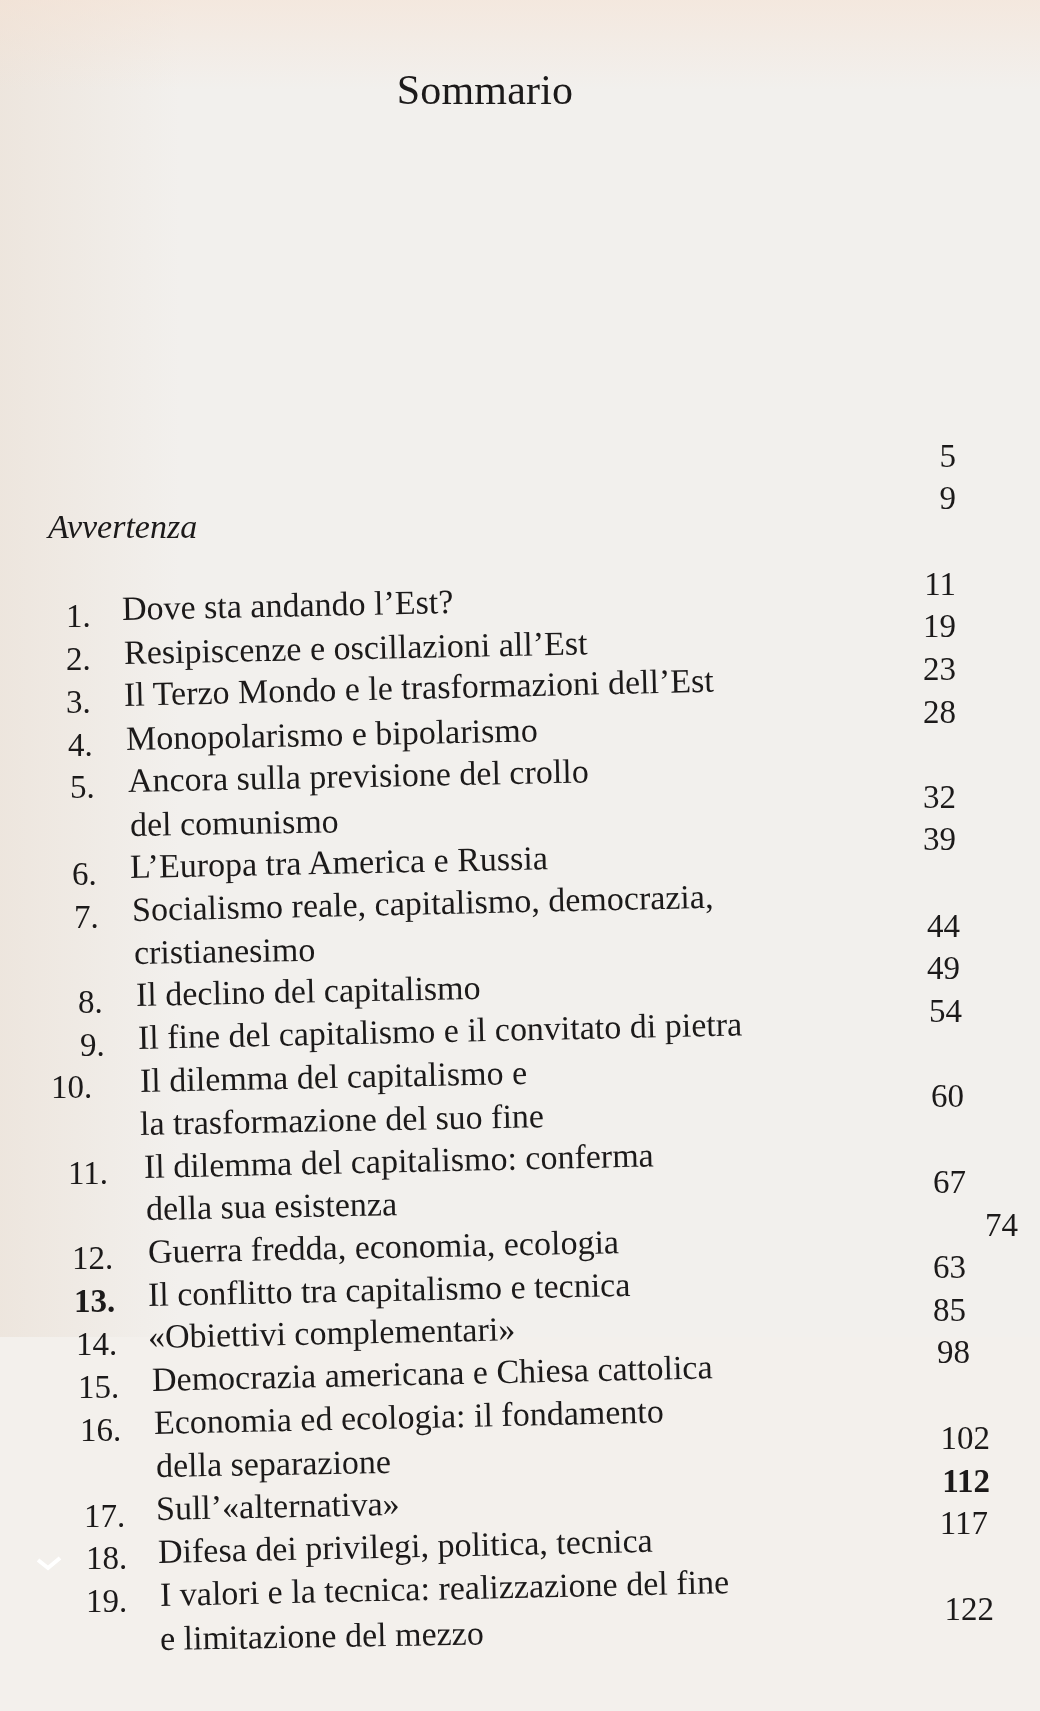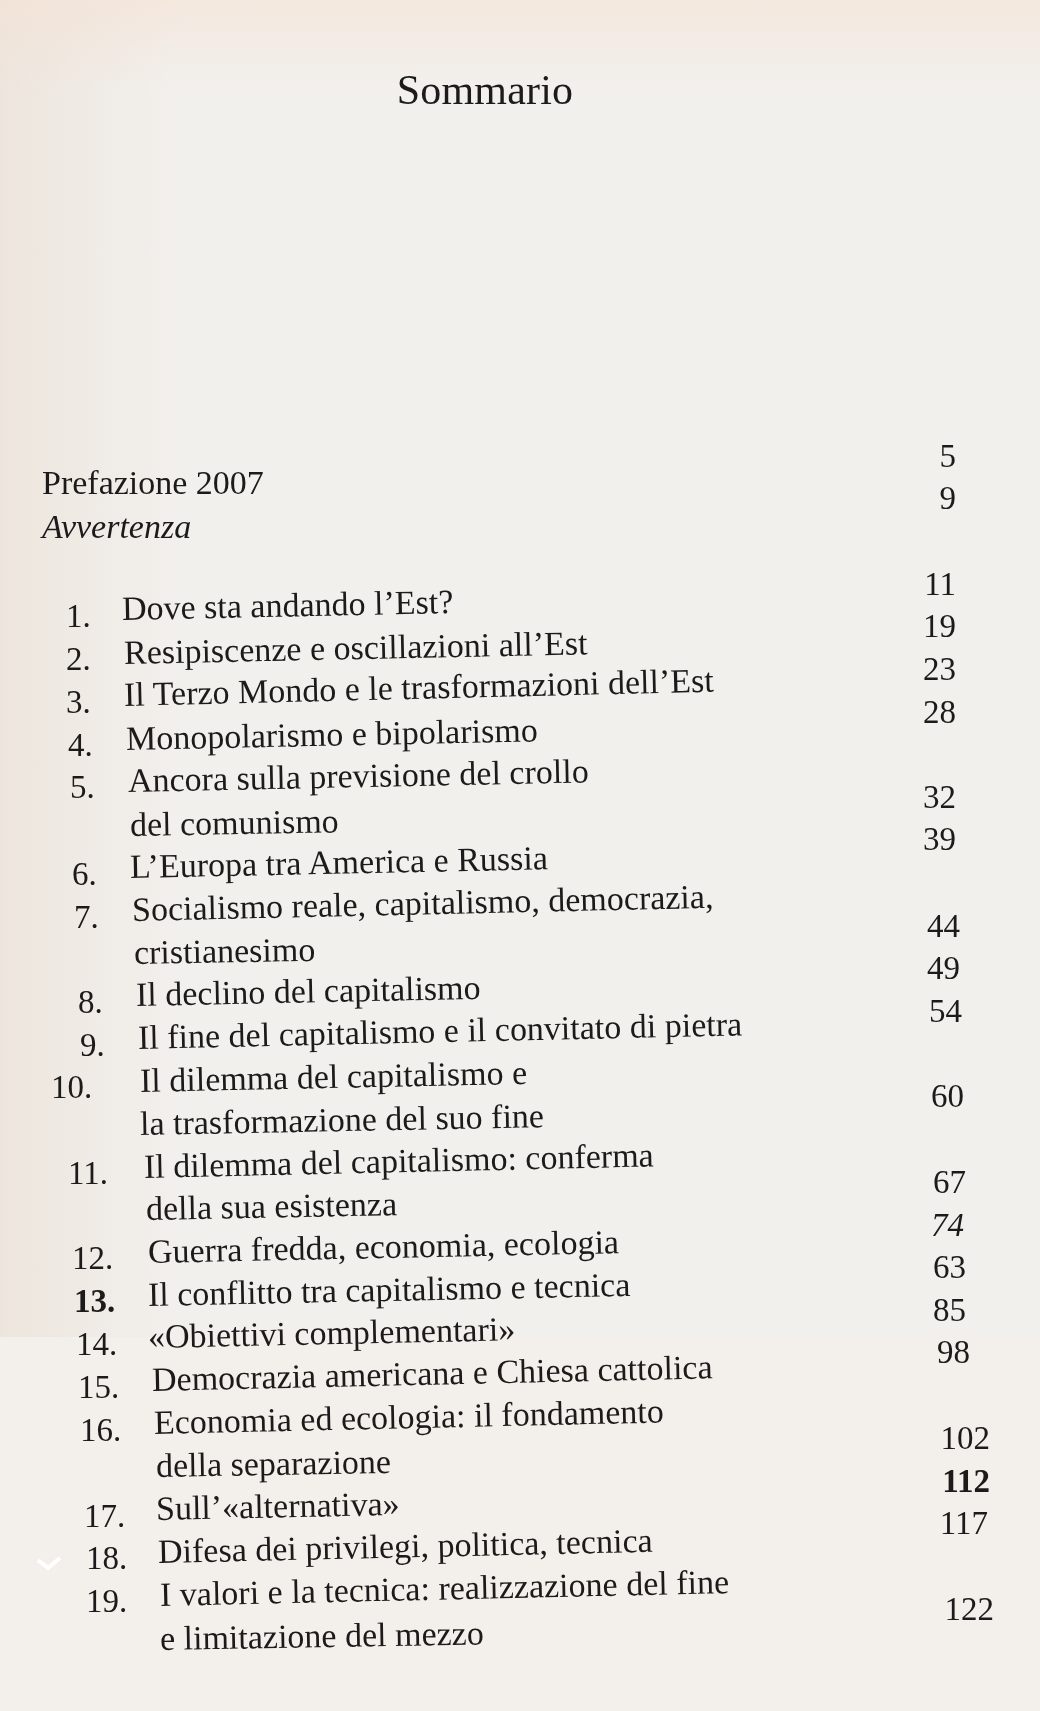--- a/index.html
+++ b/index.html
@@ -18,49 +18,48 @@
   }
   .title {
     position: absolute; top: 66px; left: 0; width: 970px;
     text-align: center; font-size: 42px; letter-spacing: 0.2px;
   }
   .line {
     position: absolute; font-size: 34px; white-space: nowrap; line-height: 1;
   }
   .num { position: absolute; font-size: 33px; line-height: 1; }
   .pg  { position: absolute; font-size: 33px; line-height: 1; text-align: right; width: 80px; }
-  .italic { font-style: italic; }
+  .italic { font-style: italic; margin-left: 6px; }
   .mark {
     position: absolute; left: 36px; top: 1556px; width: 26px; height: 16px;
   }
 </style>
 </head>
 <body>
 
 <div class="page">
 
   <div class="title">Sommario</div>
 
-  <div class="line" style="left:42px; top:466px;">Prefazione 2007</div>
   <div class="line italic" style="left:42px; top:510px;">Avvertenza</div>
   <div class="pg" style="left:876px; top:440px;">5</div>
   <div class="pg" style="left:876px; top:482px;">9</div>
 
   <div class="pg" style="left:876px; top:568px;">11</div>
   <div class="pg" style="left:876px; top:610px;">19</div>
   <div class="pg" style="left:876px; top:653px;">23</div>
   <div class="pg" style="left:876px; top:696px;">28</div>
   <div class="pg" style="left:876px; top:781px;">32</div>
   <div class="pg" style="left:876px; top:823px;">39</div>
   <div class="pg" style="left:880px; top:910px;">44</div>
   <div class="pg" style="left:880px; top:952px;">49</div>
   <div class="pg" style="left:882px; top:995px;">54</div>
   <div class="pg" style="left:884px; top:1080px;">60</div>
   <div class="pg" style="left:886px; top:1166px;">67</div>
-  <div class="pg" style="left:884px; top:1209px;font-style:italic;">74</div>
+  <div class="pg" style="left:938px; top:1209px;">74</div>
   <div class="pg" style="left:886px; top:1251px;">63</div>
   <div class="pg" style="left:886px; top:1294px;">85</div>
   <div class="pg" style="left:890px; top:1336px;">98</div>
   <div class="pg" style="left:910px; top:1422px;">102</div>
   <div class="pg" style="left:910px; top:1465px;font-weight:bold;">112</div>
   <div class="pg" style="left:908px; top:1507px;">117</div>
   <div class="pg" style="left:914px; top:1593px;">122</div>
 
   <div class="num" style="left:66px; top:600px;">1.</div>
   <div class="line" style="left:122px; top:592px; transform:rotate(-1.2deg); transform-origin:left;">Dove sta andando l’Est?</div>

